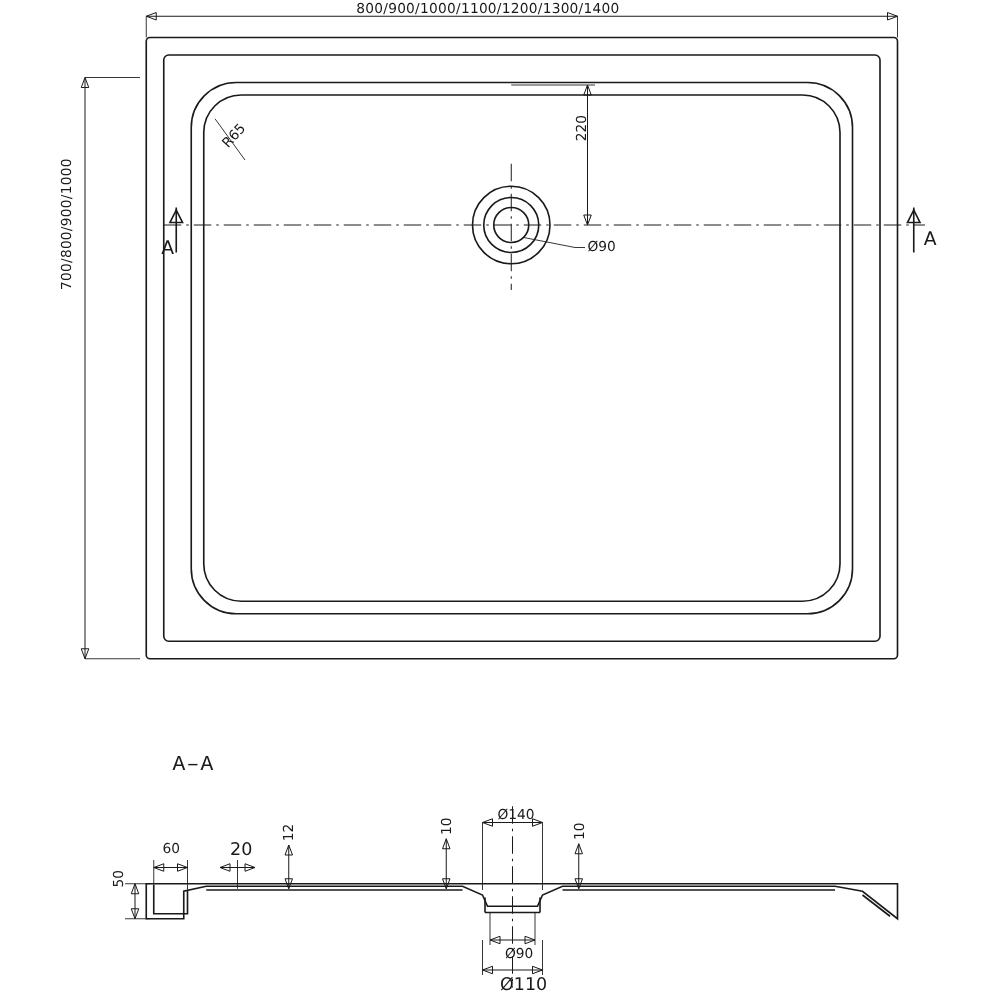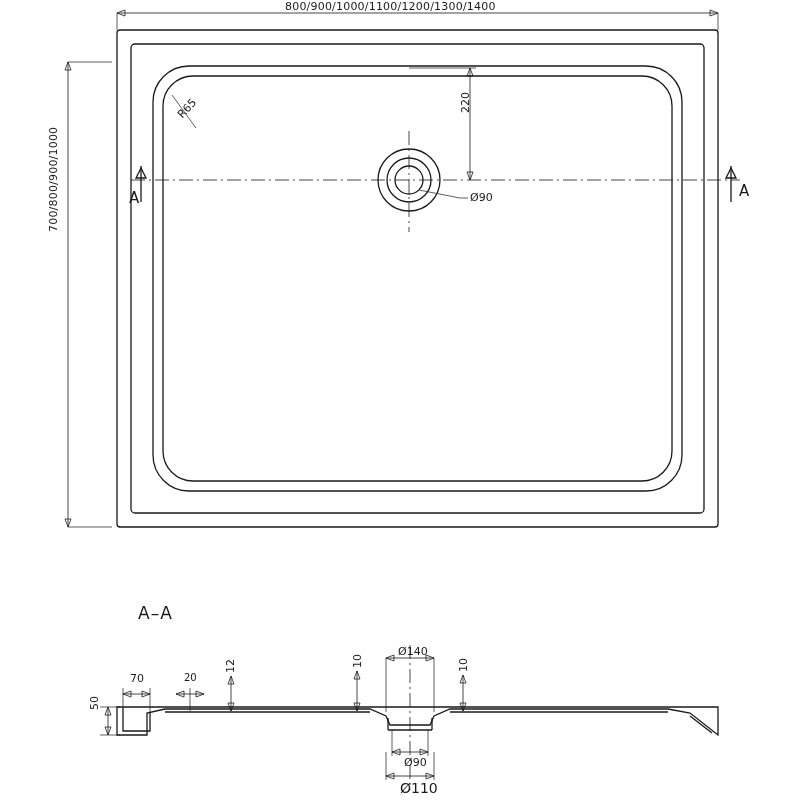--- a/index.html
+++ b/index.html
@@ -201,31 +201,31 @@
 
   <div style="position:absolute; left:459px; top:113px; font-size:11px;
               transform:rotate(-90deg); transform-origin:left top; white-space:nowrap;">220</div>
 
   <div style="position:absolute; left:470px; top:191px; font-size:11px; white-space:nowrap;">Ø90</div>
 
   <div style="position:absolute; left:129px; top:189px; font-size:15px;">A</div>
 
   <div style="position:absolute; left:739px; top:182px; font-size:15px;">A</div>
 
-  <div style="position:absolute; left:138px; top:603px; font-size:17px; letter-spacing:1px;">A–A</div>
+  <div style="position:absolute; left:138px; top:603px; font-size:17px; letter-spacing:1px;font-family:Liberation Mono, monospace;">A–A</div>
 
   <div style="position:absolute; left:398px; top:645px; font-size:11px; white-space:nowrap;text-align:right;">Ø140</div>
 
   <div style="position:absolute; left:404px; top:756px; font-size:11px; white-space:nowrap;">Ø90</div>
 
   <div style="position:absolute; left:400px; top:780px; font-size:14px; white-space:nowrap;">Ø110</div>
 
-  <div style="position:absolute; left:130px; top:672px; font-size:11px;">70</div>
-
-  <div style="position:absolute; left:184px; top:672px; font-size:10px;">20</div>
+  <div style="position:absolute; left:130px; top:672px; font-size:11px;">60</div>
+
+  <div style="position:absolute; left:184px; top:672px; font-size:14px;">20</div>
 
   <div style="position:absolute; left:224px; top:673px; font-size:11px;
               transform:rotate(-90deg); transform-origin:left top; white-space:nowrap;">12</div>
 
   <div style="position:absolute; left:351px; top:668px; font-size:11px;
               transform:rotate(-90deg); transform-origin:left top; white-space:nowrap;">10</div>
 
   <div style="position:absolute; left:457px; top:672px; font-size:11px;
               transform:rotate(-90deg); transform-origin:left top; white-space:nowrap;">10</div>
 

